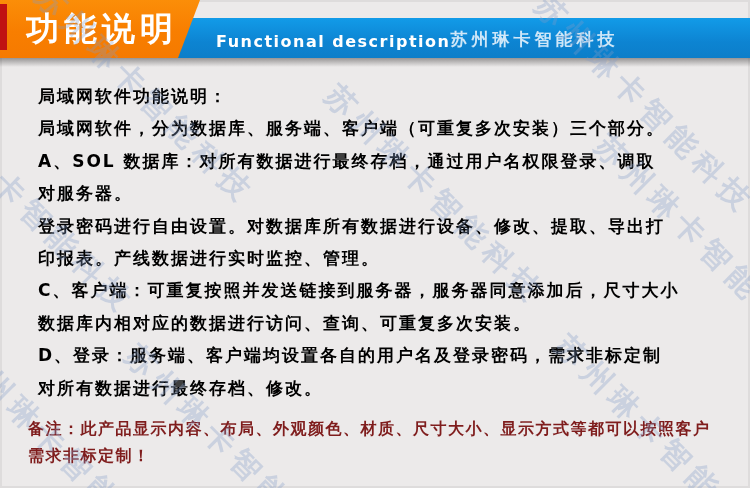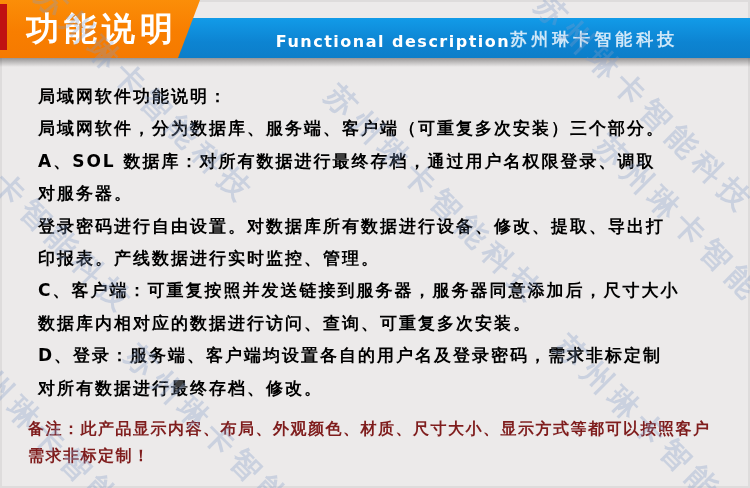--- a/index.html
+++ b/index.html
@@ -7,21 +7,21 @@
     position:relative; width:750px; height:488px; overflow:hidden;
     background:#ECEAEA;
     font-family:"DejaVu Sans","Liberation Sans",sans-serif;
     box-shadow:inset 0 0 0 2px #DEDCDC;
   }
 
   
   .header-blue {
     position:absolute; top:18px; left:168px; right:0; height:40px; z-index:2;
     background:linear-gradient(180deg,#129BE8 0%,#0D84D2 60%,#0C7EC9 100%);
-    display:flex; align-items:flex-end; justify-content:center;
+    display:flex; align-items:flex-end; justify-content:flex-start;
     padding:0 12px 7px 48px; box-sizing:border-box;
   }
   .title-en { color:#FFFFFF; font-size:16px; font-weight:bold; letter-spacing:1.5px; }
   .brand-blue { color:#CFE7F8; font-size:17px; font-weight:600; letter-spacing:4px; }
 
   .header-orange {
     position:absolute; top:0; left:0; width:200px; height:58px; z-index:3;
     background:linear-gradient(180deg,#FB8E08 0%,#F87E00 55%,#F57A00 100%);
     clip-path:polygon(0 0, 100% 0, 89% 100%, 0 100%);
     display:flex; align-items:center;

